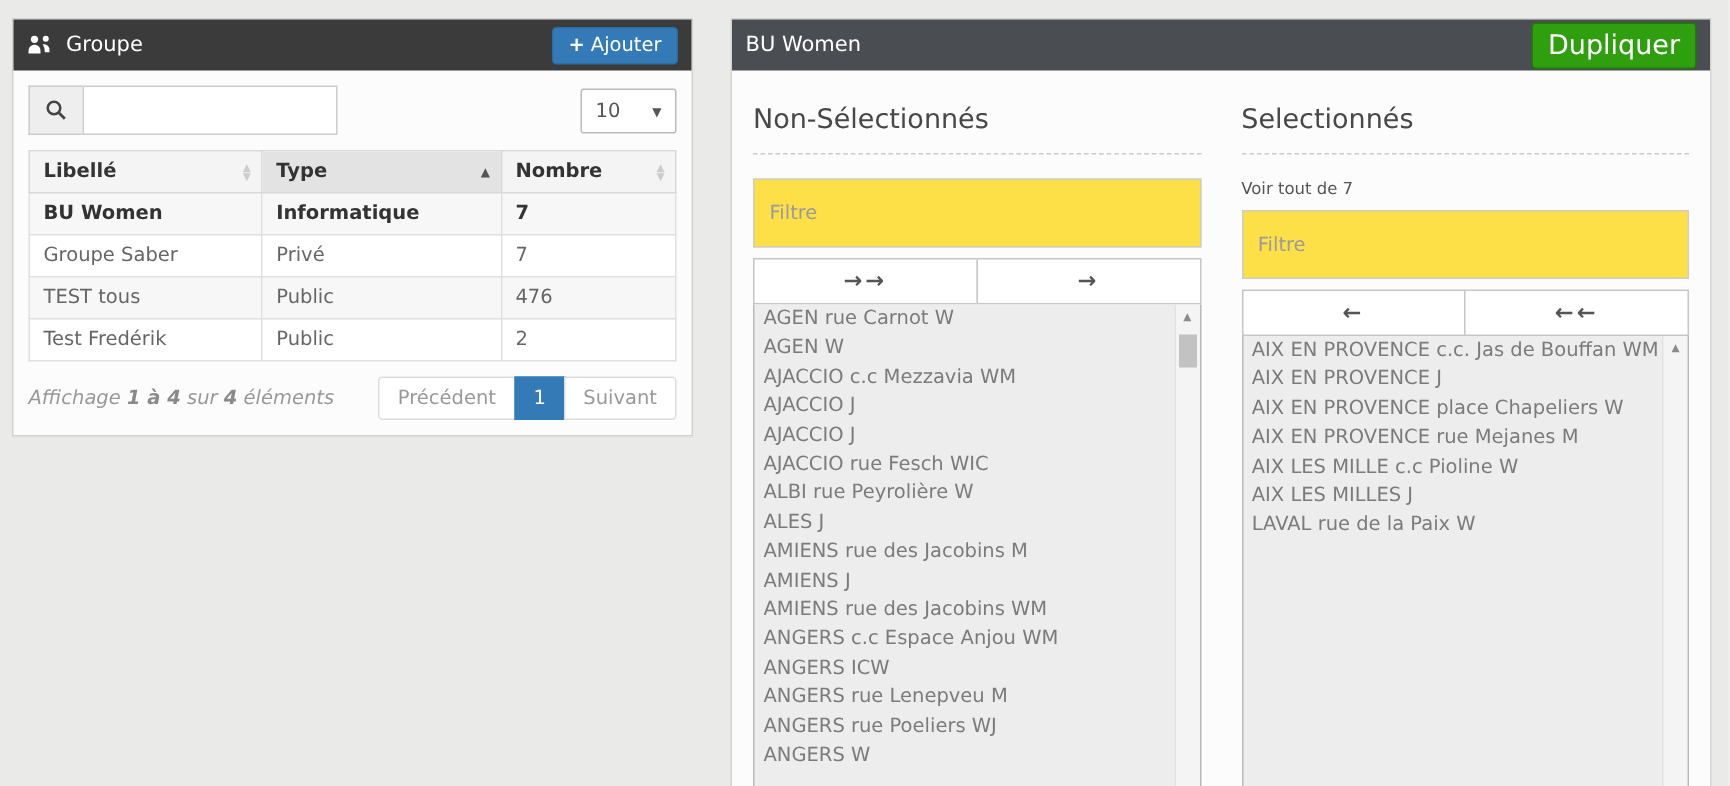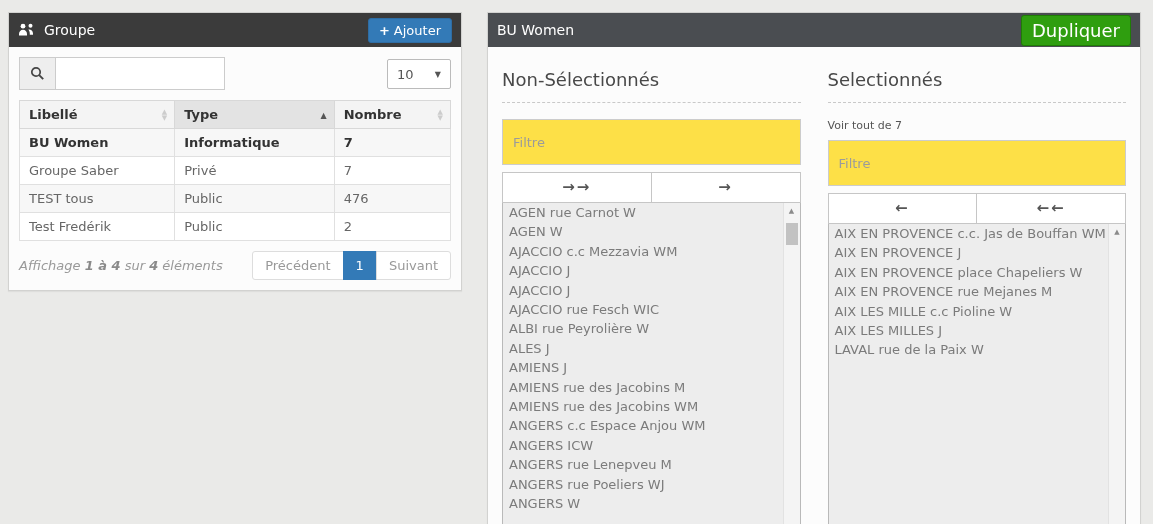--- a/index.html
+++ b/index.html
@@ -204,22 +204,22 @@
         <div class="listbox">
           <div class="list-items">
               <div class="list-opt">AGEN rue Carnot W</div>
               <div class="list-opt">AGEN W</div>
               <div class="list-opt">AJACCIO c.c Mezzavia WM</div>
               <div class="list-opt">AJACCIO J</div>
               <div class="list-opt">AJACCIO J</div>
               <div class="list-opt">AJACCIO rue Fesch WIC</div>
               <div class="list-opt">ALBI rue Peyrolière W</div>
               <div class="list-opt">ALES J</div>
+              <div class="list-opt">AMIENS rue des Jacobins M</div>
               <div class="list-opt">AMIENS J</div>
-              <div class="list-opt">AMIENS rue des Jacobins M</div>
               <div class="list-opt">AMIENS rue des Jacobins WM</div>
               <div class="list-opt">ANGERS c.c Espace Anjou WM</div>
               <div class="list-opt">ANGERS ICW</div>
               <div class="list-opt">ANGERS rue Lenepveu M</div>
               <div class="list-opt">ANGERS rue Poeliers WJ</div>
               <div class="list-opt">ANGERS W</div>
             </div>
           <div class="sb">
             <div class="sb-arrow">▲</div>
             <div class="sb-thumb"></div>

